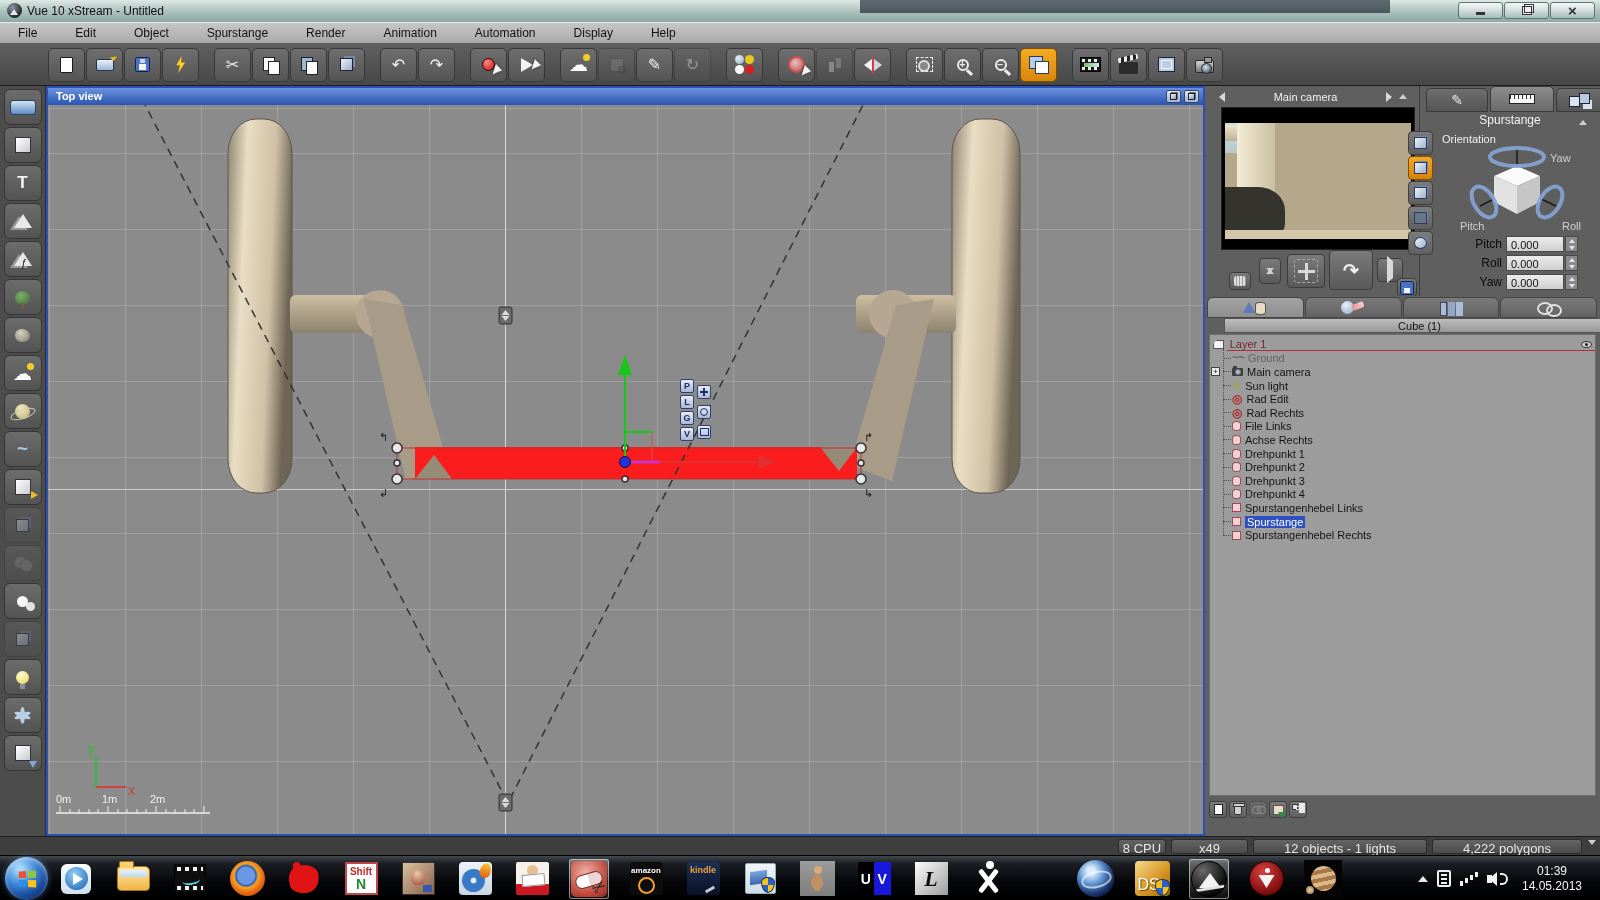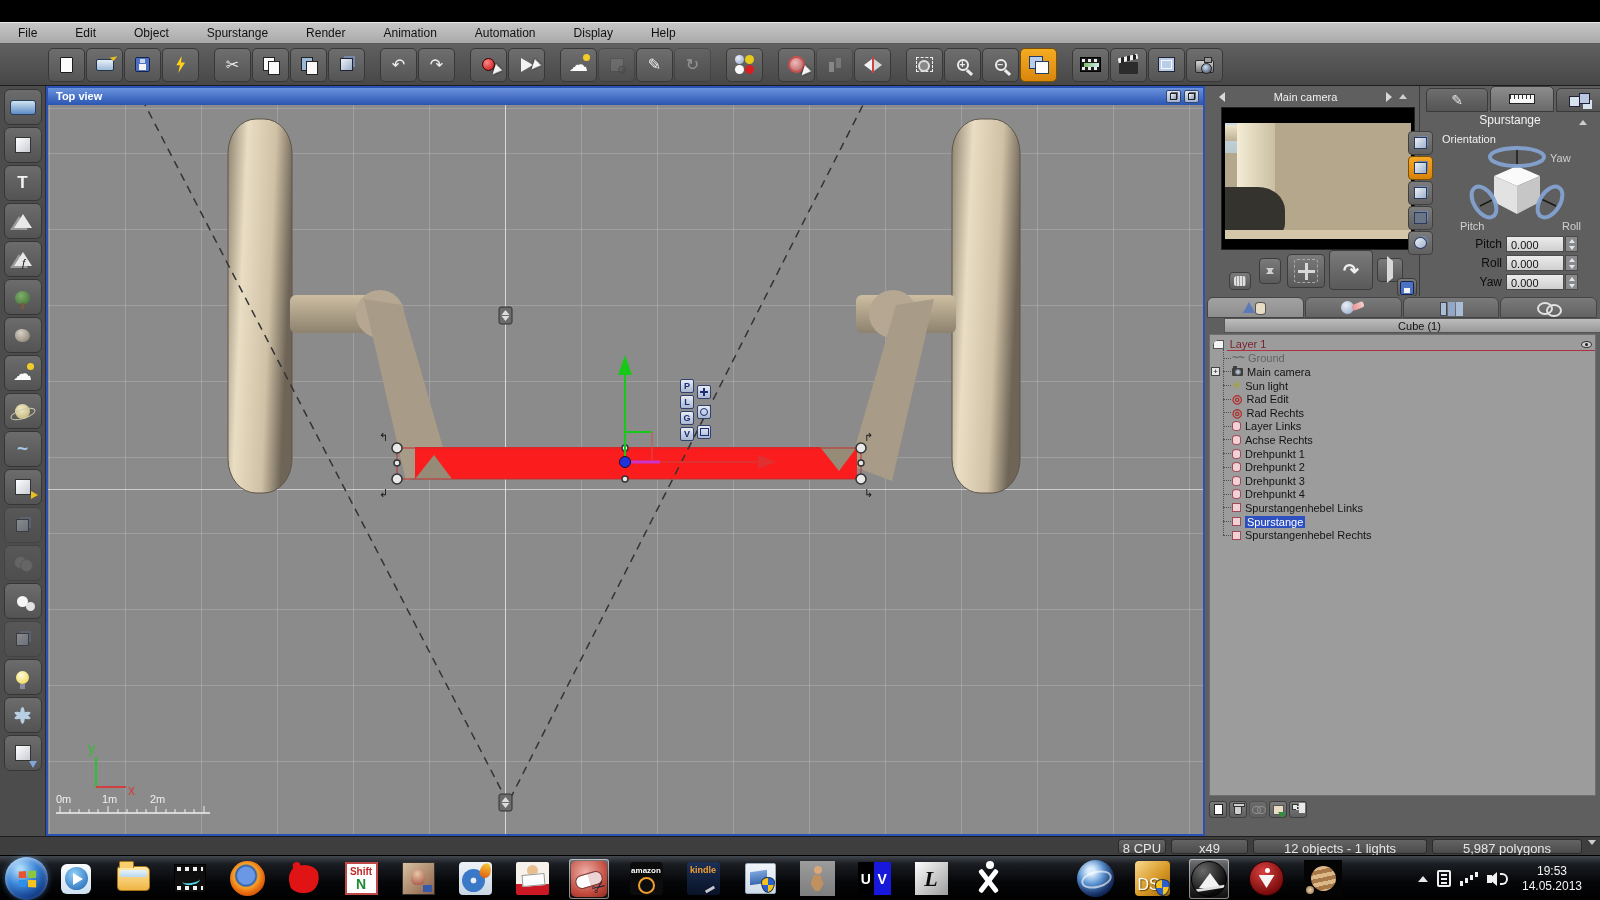--- a/index.html
+++ b/index.html
@@ -314,20 +314,30 @@
 .tr-vol::before{content:"";position:absolute;left:0;top:4px;width:5px;height:8px;background:#f2f2f2}
 .tr-vol::after{content:"";position:absolute;left:2px;top:1px;border-right:8px solid #f2f2f2;border-top:7px solid transparent;border-bottom:7px solid transparent}
 .tr-vol i{position:absolute;left:13px;top:2px;width:8px;height:12px;border:2px solid #f2f2f2;border-left:none;border-radius:0 10px 10px 0}
 .clock{color:#f4f4f4;font-size:12px;text-align:center;line-height:15px;padding-right:8px;min-width:80px}
 </style>
 </head>
 <body>
 
 <div id="app">
 
+  <div class="titlebar">
+    <div class="darkpatch"></div>
+    <span class="appicon"></span>
+    <span class="wtitle">Vue 10 xStream - Untitled</span>
+    <div class="wbtns">
+      <div class="wbtn wmin"></div>
+      <div class="wbtn wres"></div>
+      <div class="wbtn wcls"></div>
+    </div>
+  </div>
 
   <div class="menubar">
     <span class="mi">File</span>
     <span class="mi">Edit</span>
     <span class="mi">Object</span>
     <span class="mi">Spurstange</span>
     <span class="mi">Render</span>
     <span class="mi">Animation</span>
     <span class="mi">Automation</span>
     <span class="mi">Display</span>
@@ -792,21 +802,21 @@
             <span class="tlabel">Rad Edit</span>
           </div>
         <div class="trow">
             <span class="stub"></span>
             <span class="t-torus">◎</span>
             <span class="tlabel">Rad Rechts</span>
           </div>
         <div class="trow">
             <span class="stub"></span>
             <span class="t-cyl"></span>
-            <span class="tlabel">Layer Links</span>
+            <span class="tlabel">File Links</span>
           </div>
         <div class="trow">
             <span class="stub"></span>
             <span class="t-cyl"></span>
             <span class="tlabel">Achse Rechts</span>
           </div>
         <div class="trow">
             <span class="stub"></span>
             <span class="t-cyl"></span>
             <span class="tlabel">Drehpunkt 1</span>
@@ -859,21 +869,21 @@
             <span class="b-hier"></span>
           </div>
       </div>
     </div>
   </div>
 
   <div class="statusbar">
     <span class="seg" style="left:1118px;width:48px">8 CPU</span>
     <span class="seg" style="left:1171px;width:77px">x49</span>
     <span class="seg" style="left:1253px;width:174px">12 objects - 1 lights</span>
-    <span class="seg" style="left:1432px;width:150px">5,987 polygons</span>
+    <span class="seg" style="left:1432px;width:150px">4,222 polygons</span>
     <i class="seg-arrow g-dn"></i>
   </div>
 
   <div class="taskbar">
     <div class="orb">
       <div class="flag">
           <i class="f1"></i>
           <i class="f2"></i>
           <i class="f3"></i>
           <i class="f4"></i>
@@ -970,19 +980,19 @@
         </div>
     </div>
     <div class="tray">
       <i class="tr-arrow"></i>
       <span class="tr-flag"></span>
       <span class="tr-net"></span>
       <span class="tr-vol">
           <i></i>
         </span>
       <div class="clock">
-        <div>19:53</div>
+        <div>01:39</div>
         <div>14.05.2013</div>
       </div>
     </div>
   </div>
 
 </div>
 
 </body></html>

